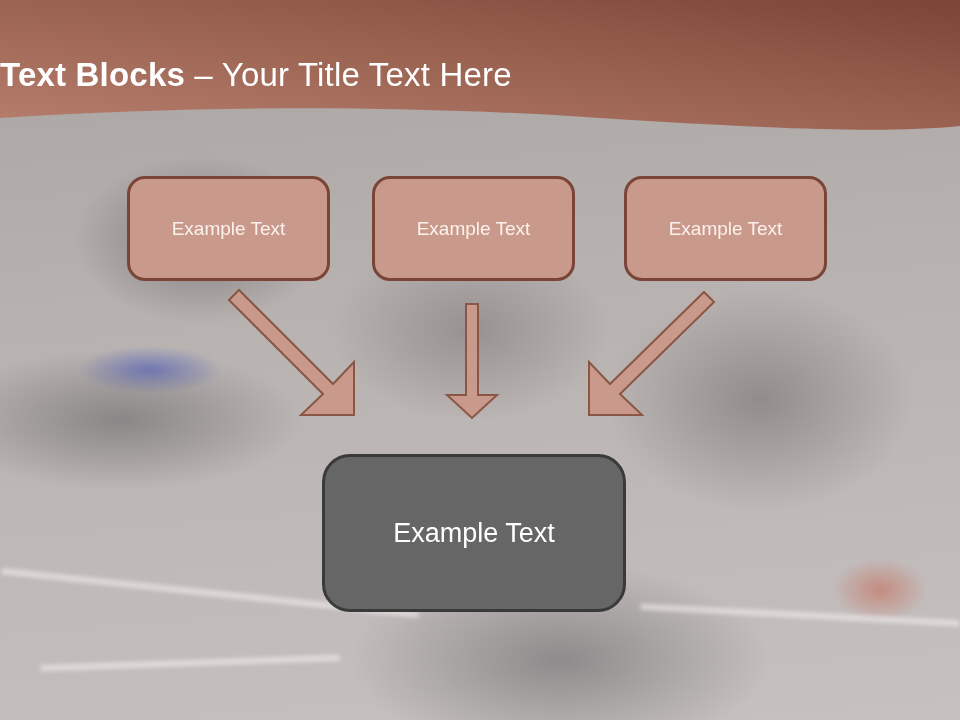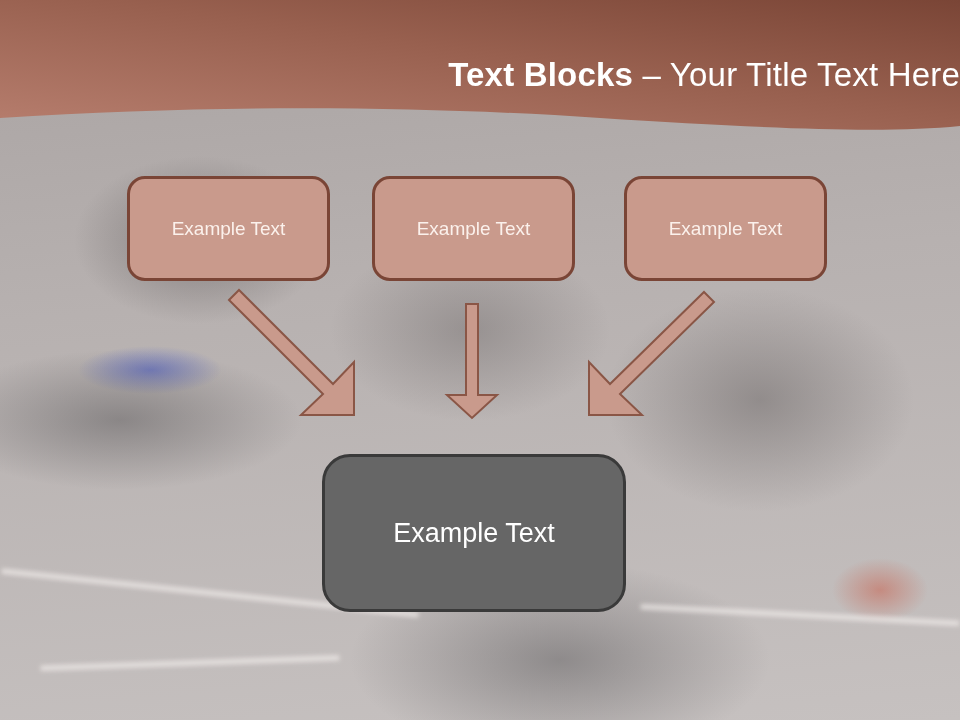--- a/index.html
+++ b/index.html
@@ -16,21 +16,21 @@
         radial-gradient(ellipse 220px 160px at 760px 400px, rgba(95,90,90,0.45), transparent 70%),
         radial-gradient(ellipse 260px 100px at 120px 420px, rgba(80,78,80,0.45), transparent 70%),
         radial-gradient(ellipse 90px 30px at 150px 370px, rgba(60,80,200,0.55), transparent 80%),
         radial-gradient(ellipse 60px 40px at 880px 590px, rgba(200,90,70,0.5), transparent 80%),
         radial-gradient(ellipse 300px 140px at 560px 660px, rgba(90,88,90,0.5), transparent 70%),
         linear-gradient(175deg, #a9a3a2 0%, #b7b1b0 40%, #c6c1c0 100%);
     }
     .bg-streak { position:absolute; height:6px; background: rgba(245,240,238,0.6); filter: blur(2px); border-radius:3px; }
     .header { position: absolute; left: 0; top: 0; width: 960px; height: 140px; }
     .title {
-      position: absolute; top: 56px; left: 0; width: 960px; text-align: right;
+      position: absolute; top: 56px; left: 0; width: 960px; text-align: left;
       color: #ffffff; font-size: 33px; letter-spacing: 0.2px;
     }
     .title b { font-weight: bold; }
     .box {
       position: absolute; box-sizing: border-box;
       background: #c99a8c; border: 3px solid #7a4536; border-radius: 18px;
       color: #fbf1ec; font-size: 19px;
       display: flex; align-items: center; justify-content: center;
     }
     .box-main {

